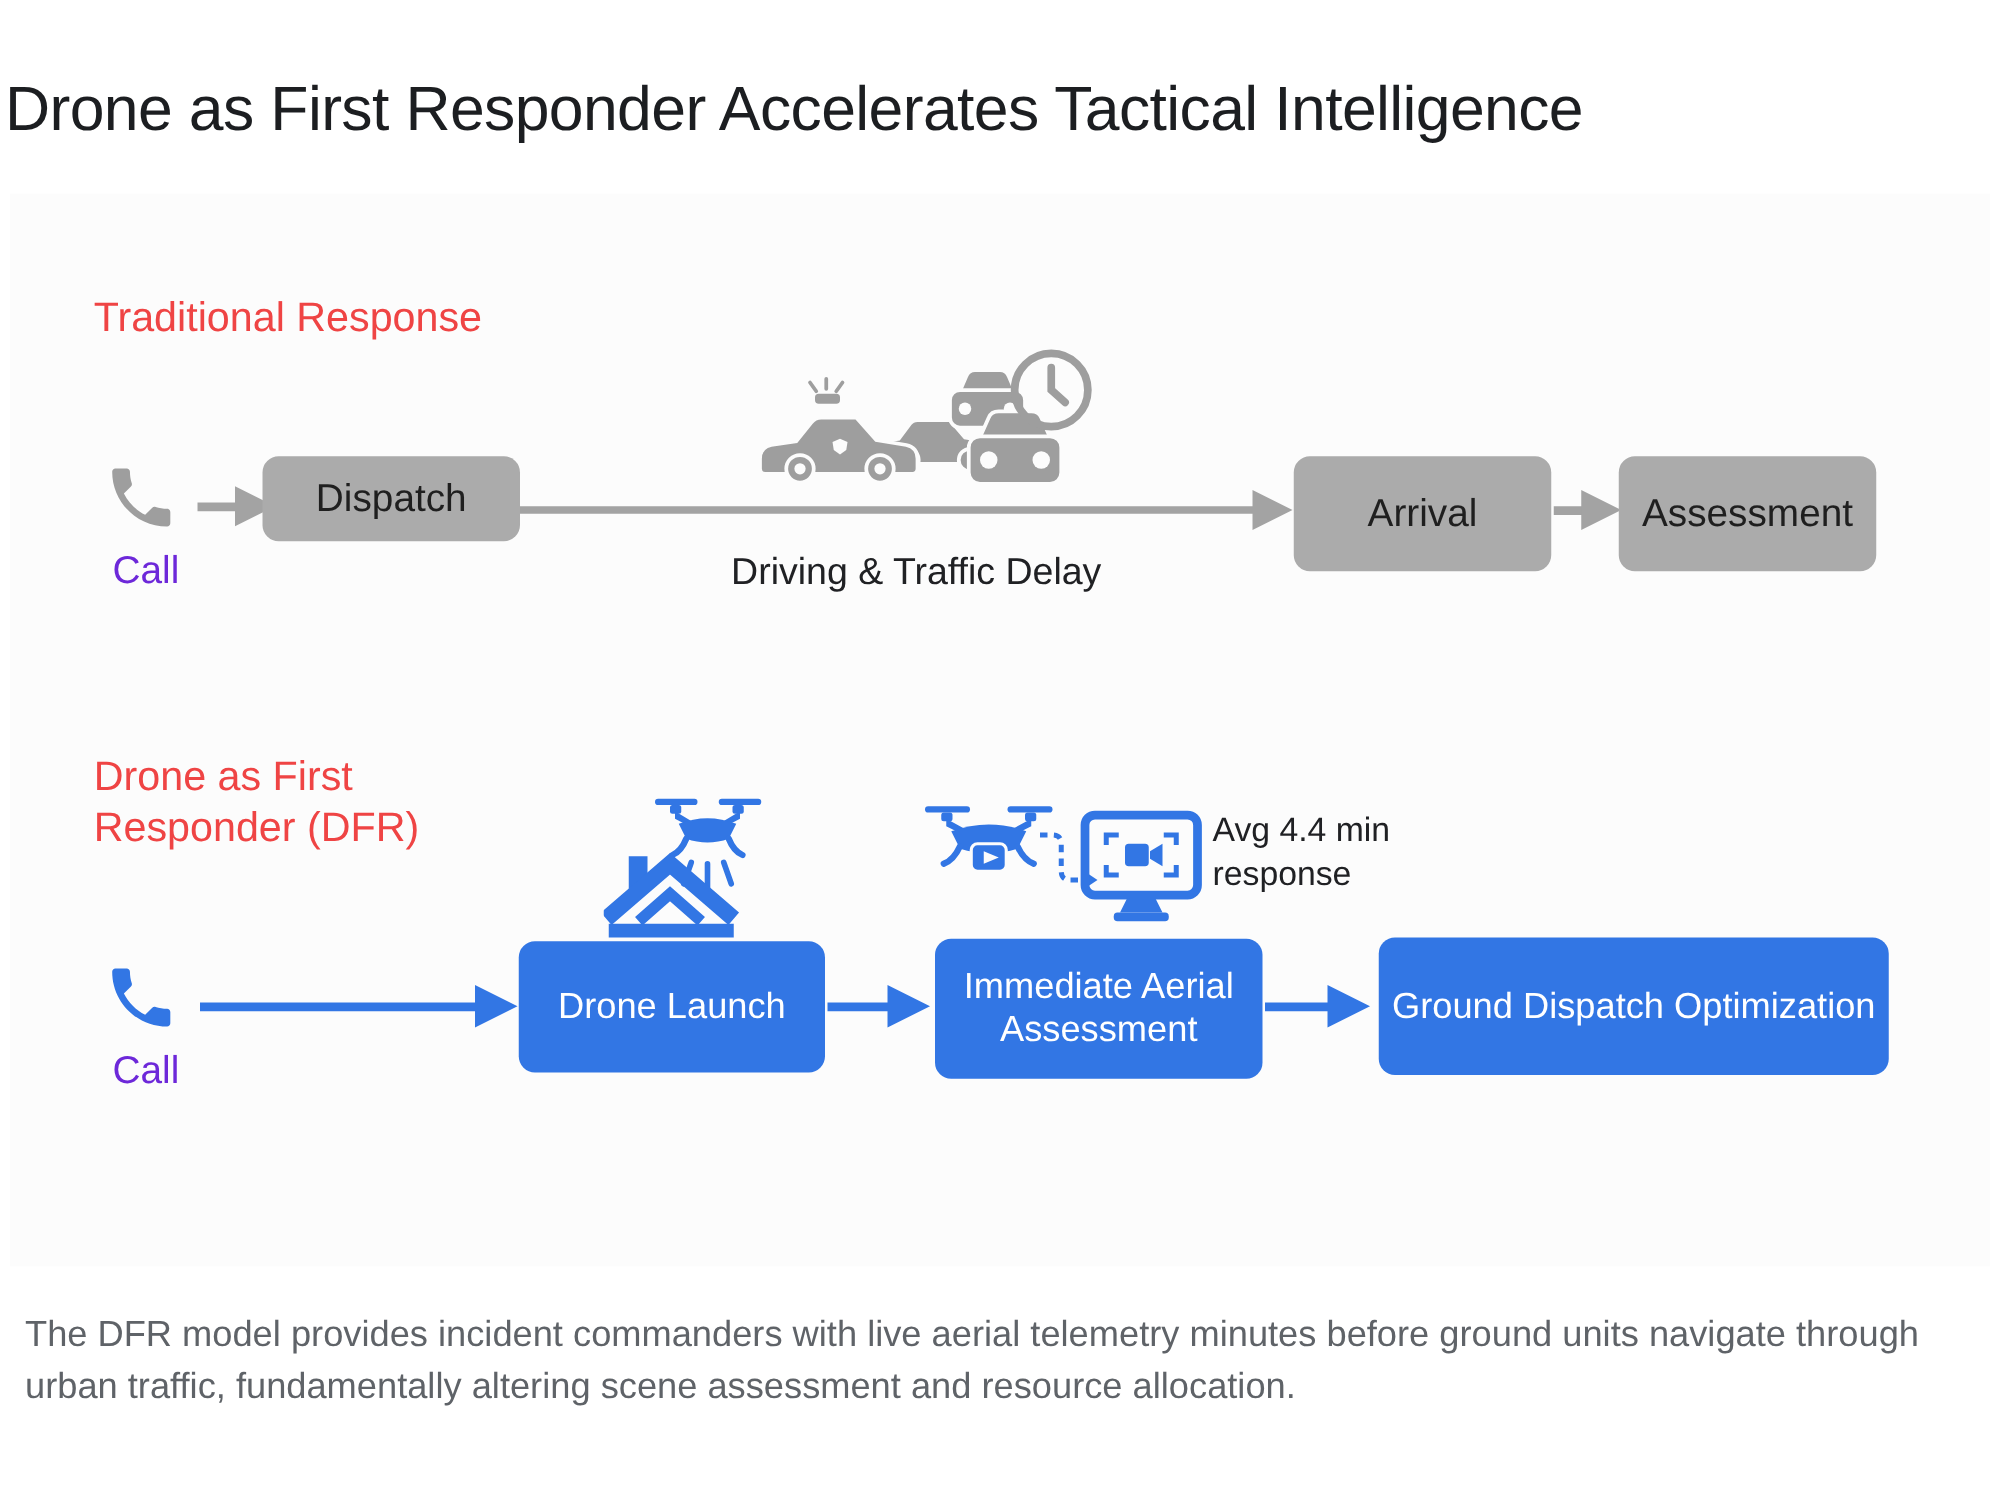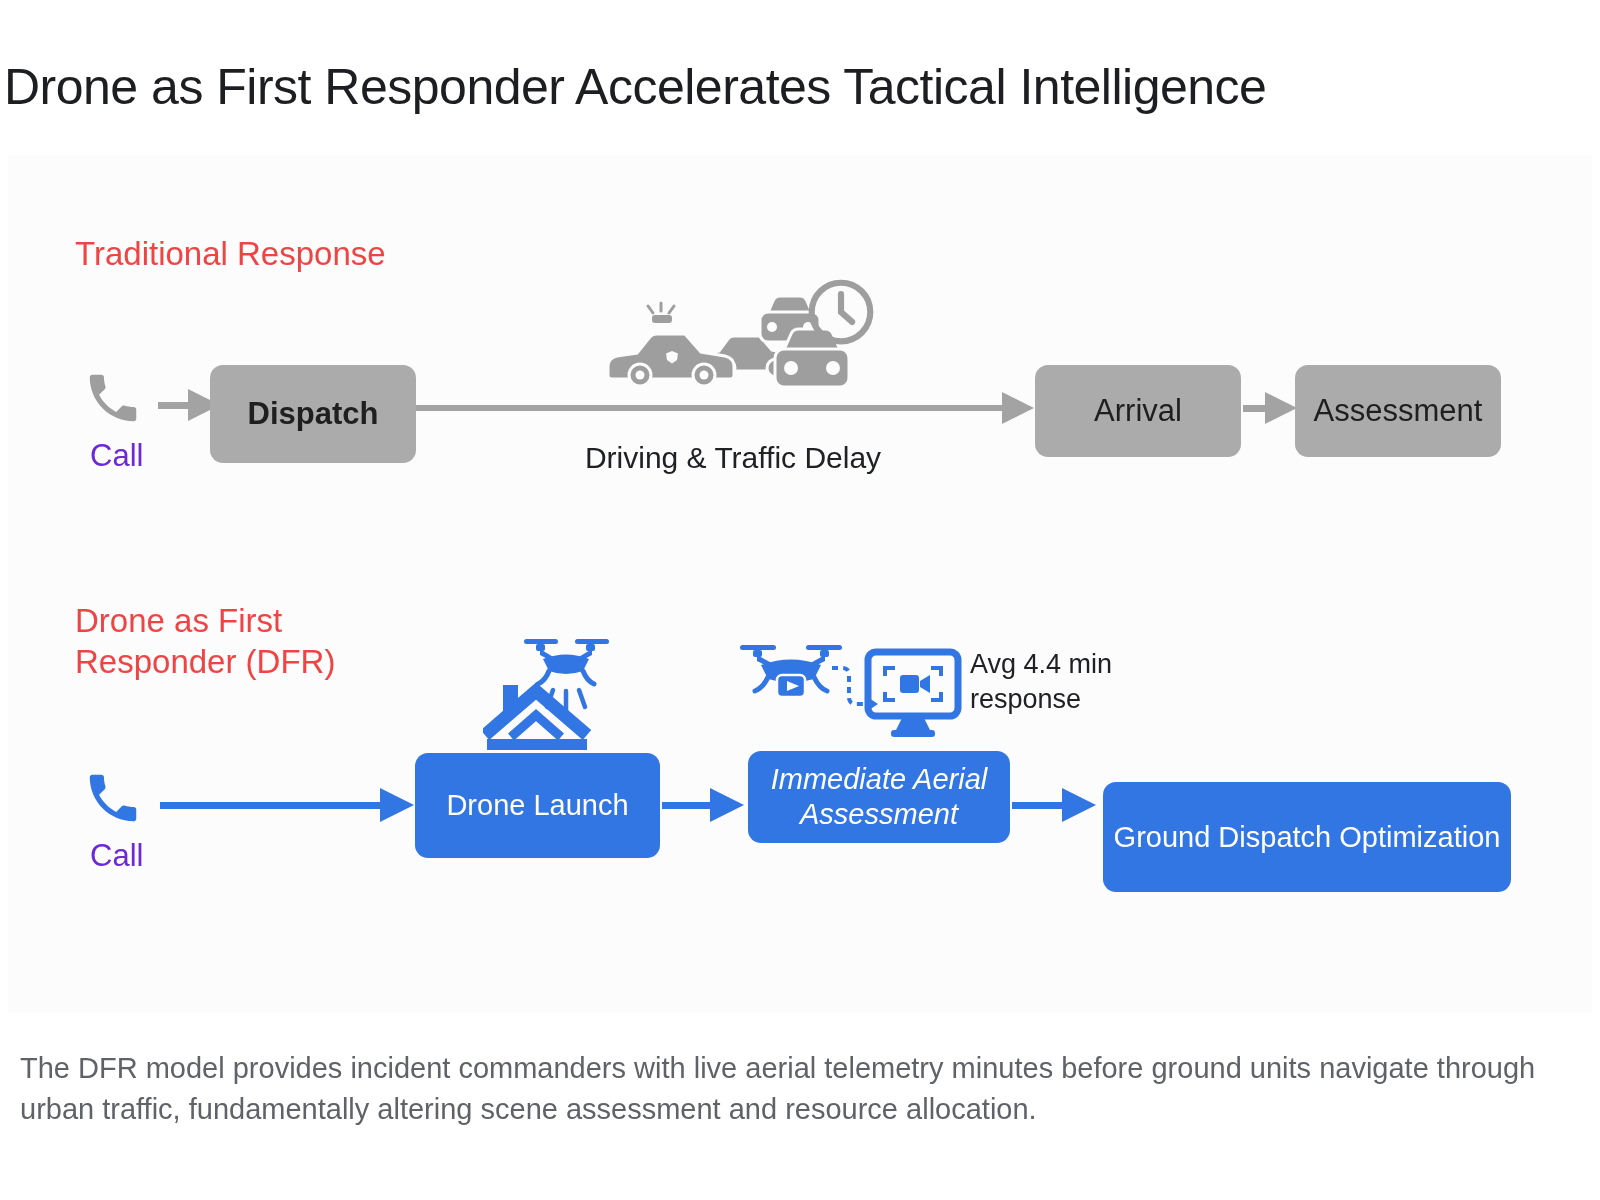--- a/index.html
+++ b/index.html
@@ -50,21 +50,21 @@
     <div class="section-label label-traditional">Traditional Response</div>
 
     <svg class="icon" style="left:74px; top:212px;" width="62" height="62" viewBox="0 0 24 24">
       <path fill="#9e9e9e" d="M6.62 10.79c1.44 2.83 3.76 5.14 6.59 6.59l2.2-2.2c.27-.27.67-.36 1.02-.24 1.12.37 2.33.57 3.57.57.55 0 1 .45 1 1V20c0 .55-.45 1-1 1-9.39 0-17-7.61-17-17 0-.55.45-1 1-1h3.5c.55 0 1 .45 1 1 0 1.25.2 2.45.57 3.57.11.35.03.74-.25 1.02l-2.2 2.2z"></path>
     </svg>
     <div class="call-label" style="left:82px; top:283px;">Call</div>
 
     <div class="h-line gray-line" style="left:150px; top:247px; width:32px; height:7px;"></div>
     <div class="arrow-head gray-head" style="left:180px; top:234px;"></div>
 
-    <div class="flow-box gray-box" style="left:202px; top:210px; width:206px; height:98px;font-weight:bold;">
+    <div class="flow-box gray-box" style="left:202px; top:210px; width:206px; height:68px;">
       <span>Dispatch</span>
     </div>
 
     <div class="h-line gray-line" style="left:408px; top:250px; width:590px; height:6px;"></div>
     <div class="arrow-head gray-head" style="left:994px; top:237px;"></div>
 
     <svg class="icon" style="left:592px; top:112px;" width="280" height="135" viewBox="0 0 280 135">
 
       <g fill="#9e9e9e" stroke="#fcfcfc" stroke-width="3">
         <path d="M100,95 q0,-7 7,-9 l12,-2 9,-12 q2,-3 6,-3 h26 l12,14 18,3 q8,2 8,9 v6 q0,3 -3,3 h-92 q-3,0 -3,-3 z"></path>
@@ -194,28 +194,28 @@
     <div class="h-line blue-line" style="left:152px; top:647px; width:222px; height:7px;"></div>
     <div class="arrow-head blue-head" style="left:372px; top:633px;"></div>
 
     <div class="flow-box blue-box" style="left:407px; top:598px; width:245px; height:105px;">
       <span>Drone Launch</span>
     </div>
 
     <div class="h-line blue-line" style="left:654px; top:647px; width:50px; height:7px;"></div>
     <div class="arrow-head blue-head" style="left:702px; top:633px;"></div>
 
-    <div class="flow-box blue-box" style="left:740px; top:596px; width:262px; height:92px; padding:0 18px;font-style:italic;">
+    <div class="flow-box blue-box" style="left:740px; top:596px; width:262px; height:112px; padding:0 18px;">
       <span>Immediate Aerial Assessment</span>
     </div>
 
     <div class="h-line blue-line" style="left:1004px; top:647px; width:52px; height:7px;"></div>
     <div class="arrow-head blue-head" style="left:1054px; top:633px;"></div>
 
-    <div class="flow-box blue-box" style="left:1095px; top:595px; width:408px; height:110px;margin-top:32px;">
+    <div class="flow-box blue-box" style="left:1095px; top:595px; width:408px; height:110px;">
       <span>Ground Dispatch Optimization</span>
     </div>
 
   </div>
 
   <p class="caption">The DFR model provides incident commanders with live aerial telemetry minutes before ground units navigate through urban traffic, fundamentally altering scene assessment and resource allocation.</p>
 
 </div>
 
 </body></html>

